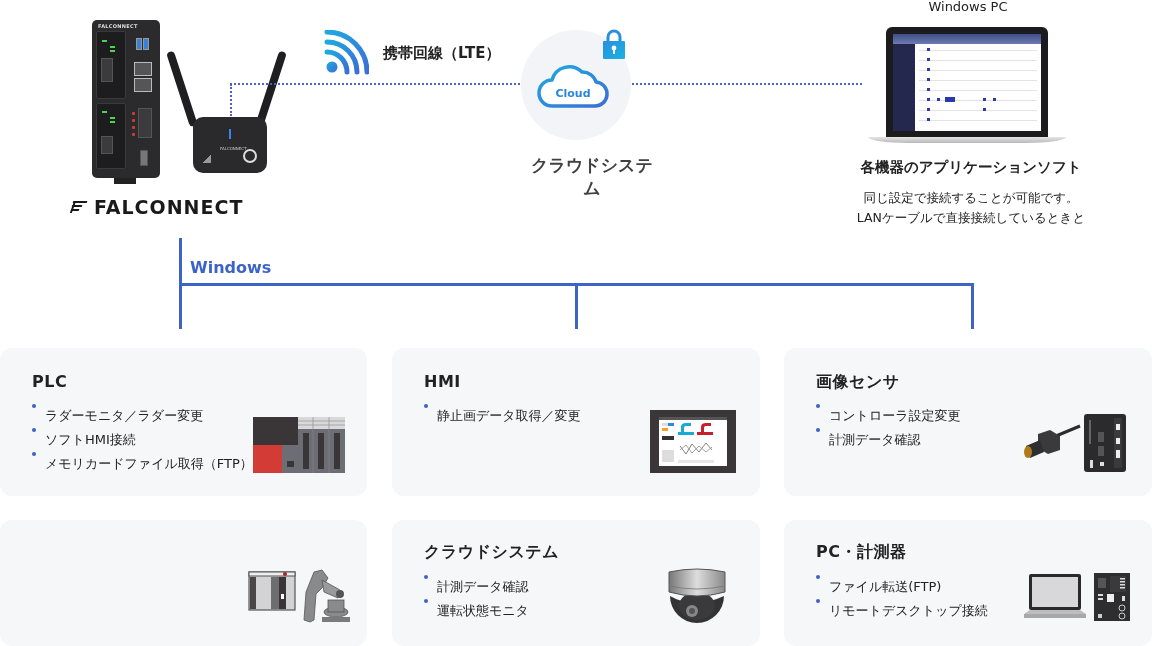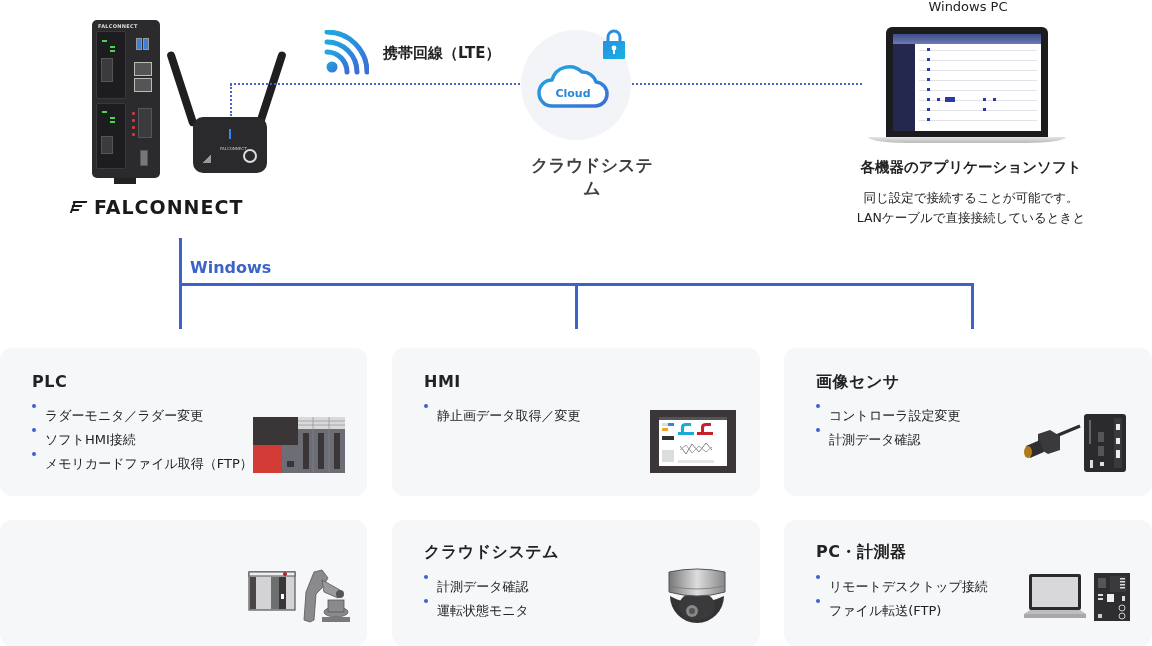--- a/index.html
+++ b/index.html
@@ -350,25 +350,25 @@
     <path d="M3 6 Q31 0 59 6 V26 Q31 34 3 26 Z" fill="url(#camg)" stroke="#555" stroke-width="1"></path>
     <path d="M3 20 Q31 26 59 20" fill="none" stroke="#777" stroke-width="0.8"></path>
   </svg>
 </div>
 
 <div class="card row2 c3">
   <div class="title">PC・計測器</div>
   <ul>
     <li>
         <span class="bullet"></span>
+        <span>ファイル転送(FTP)</span>
+      </li>
+    <li>
+        <span class="bullet"></span>
         <span>リモートデスクトップ接続</span>
-      </li>
-    <li>
-        <span class="bullet"></span>
-        <span>ファイル転送(FTP)</span>
       </li>
   </ul>
   <svg class="img" style="left:240px;top:52px;" width="106" height="50" viewBox="0 0 106 50">
     <rect x="5" y="2" width="52" height="36" rx="2" fill="#2a2a2c"></rect>
     <rect x="8" y="5" width="46" height="30" fill="#d8d8da"></rect>
     <path d="M0 42 L6 38 H56 L62 42 Z" fill="#bdbdbf"></path>
     <rect x="0" y="42" width="62" height="4" fill="#a8a8aa"></rect>
     <rect x="70" y="1" width="36" height="48" fill="#2e2e30"></rect>
     <rect x="74" y="6" width="8" height="10" fill="#555"></rect>
     <rect x="86" y="4" width="16" height="16" fill="#3a3a3c"></rect>

